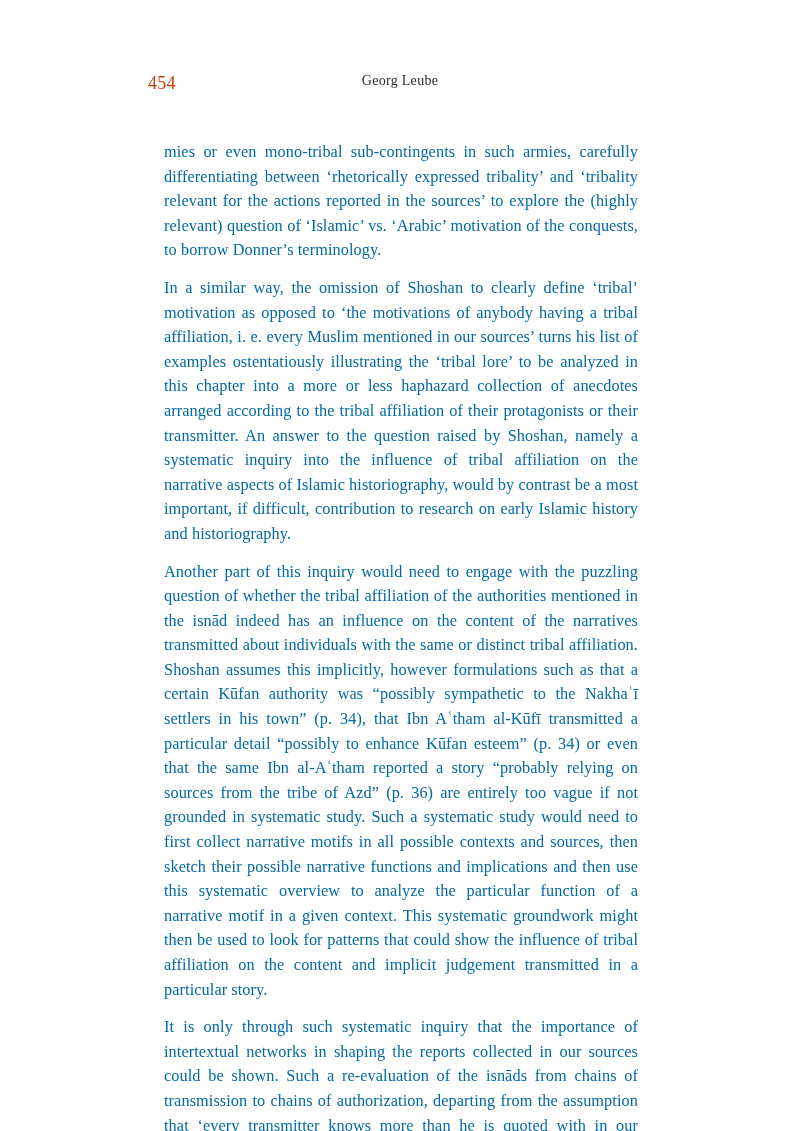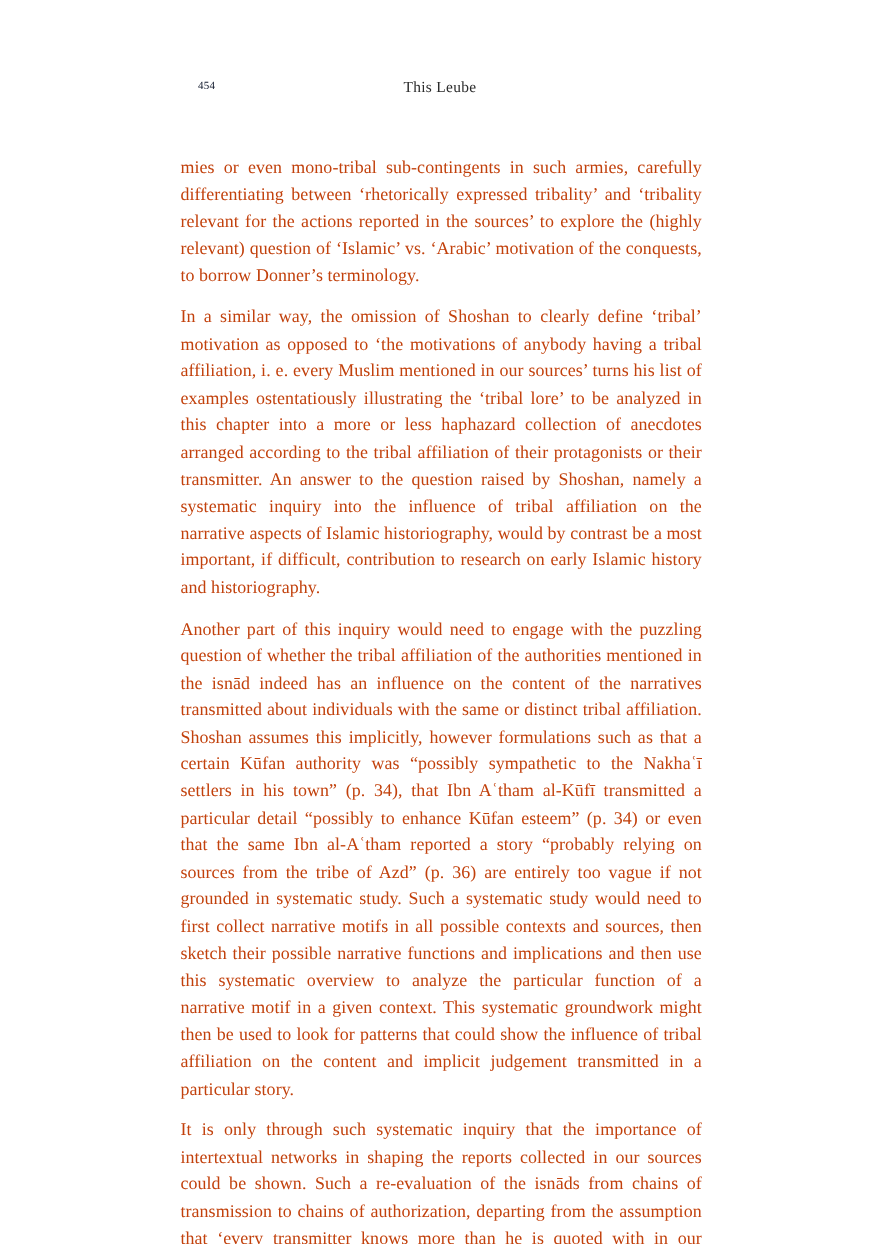--- a/index.html
+++ b/index.html
@@ -18,24 +18,24 @@
   }
   .running-head {
     position: absolute;
     top: 73px;
     left: 0;
     width: 800px;
     height: 20px;
   }
   .folio {
     position: absolute;
-    left: 180px;
+    left: 148px;
     top: 0;
-    font-size: 10px;
-    color: #0f172a;
+    font-size: 18px;
+    color: #c2410c;
     letter-spacing: 0.2px;
   }
   .head-title {
     position: absolute;
     left: 0;
     top: 0;
     width: 800px;
     text-align: center;
     font-size: 14px;
     color: #2b2b2b;
@@ -47,37 +47,37 @@
     top: 140px;
     width: 474px;
   }
   p.para {
     margin: 0 0 13px 0;
     font-size: 16.3px;
     line-height: 24.6px;
     text-align: justify;
     text-justify: inter-word;
     hyphens: none;
-    color: #c2410c;
+    color: #0369a1;
     letter-spacing: 0.005em;
   }
   p.para:last-child {
     margin-bottom: 0;
   }
   .it {
   }
 </style>
 </head>
 <body>
 
 <div class="page">
 
   <div class="running-head">
     <div class="folio">454</div>
-    <div class="head-title">This Leube</div>
+    <div class="head-title">Georg Leube</div>
   </div>
 
   <div class="text-block">
       <p class="para"><span>mies or even mono-tribal sub-contingents in such armies, carefully differentiating between ‘rhetorically expressed tribality’ and ‘tribality relevant for the actions reported in the sources’ to explore the (highly relevant) question of ‘Islamic’ vs. ‘Arabic’ motivation of the conquests, to borrow Donner’s terminology.</span></p>
       <p class="para"><span>In a similar way, the omission of Shoshan to clearly define ‘tribal’ motivation as opposed to ‘the motivations of anybody having a tribal affiliation, i. e. every Muslim mentioned in our sources’ turns his list of examples ostentatiously illustrating the ‘tribal lore’ to be analyzed in this chapter into a more or less haphazard collection of anecdotes arranged according to the tribal affiliation of their protagonists or their transmitter. An answer to the question raised by Shoshan, namely a systematic inquiry into the influence of tribal affiliation on the narrative aspects of Islamic historiography, would by contrast be a most important, if difficult, contribution to research on early Islamic history and historiography.</span></p>
       <p class="para"><span>Another part of this inquiry would need to engage with the puzzling question of whether the tribal affiliation of the authorities mentioned in the </span><span class="it">isnād</span><span> indeed has an influence on the content of the narratives transmitted about individuals with the same or distinct tribal affiliation. Shoshan assumes this implicitly, however formulations such as that a certain Kūfan authority was “possibly sympathetic to the Nakhaʿī settlers in his town” (p. 34), that Ibn Aʿtham al-Kūfī transmitted a particular detail “possibly to enhance Kūfan esteem” (p. 34) or even that the same Ibn al-Aʿtham reported a story “probably relying on sources from the tribe of Azd” (p. 36) are entirely too vague if not grounded in systematic study. Such a systematic study would need to first collect narrative motifs in all possible contexts and sources, then sketch their possible narrative functions and implications and then use this systematic overview to analyze the particular function of a narrative motif in a given context. This systematic groundwork might then be used to look for patterns that could show the influence of tribal affiliation on the content and implicit judgement transmitted in a particular story.</span></p>
       <p class="para"><span>It is only through such systematic inquiry that the importance of intertextual networks in shaping the reports collected in our sources could be shown. Such a re-evaluation of the </span><span class="it">isnāds</span><span> from </span><span class="it">chains of transmission</span><span> to </span><span class="it">chains of authorization</span><span>, departing from the assumption that ‘every transmitter knows more than he is quoted with in our sources and every report is known to more people than are mentioned in its </span></p>
     </div>
 
 </div>

